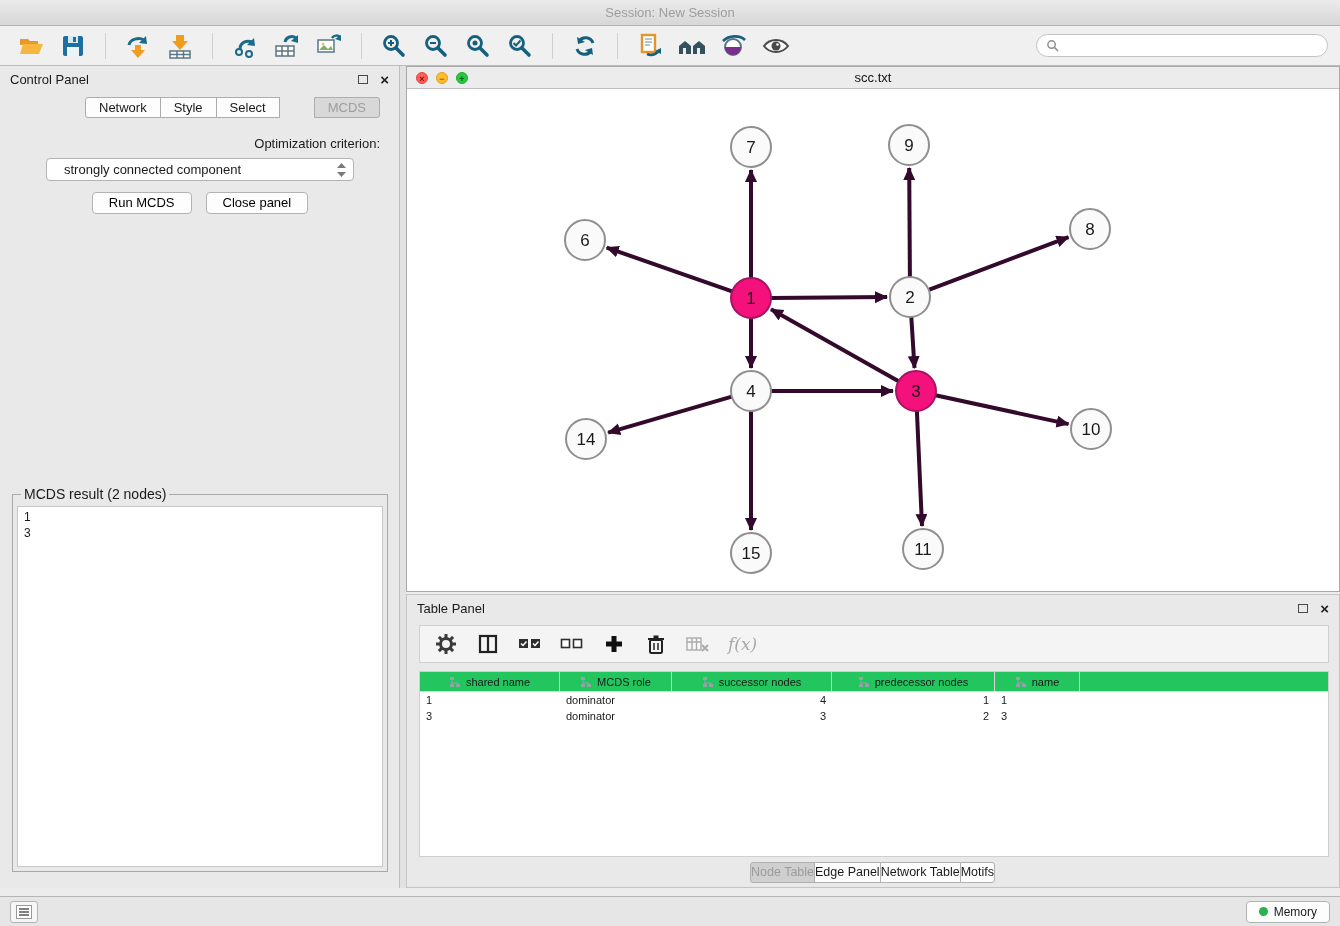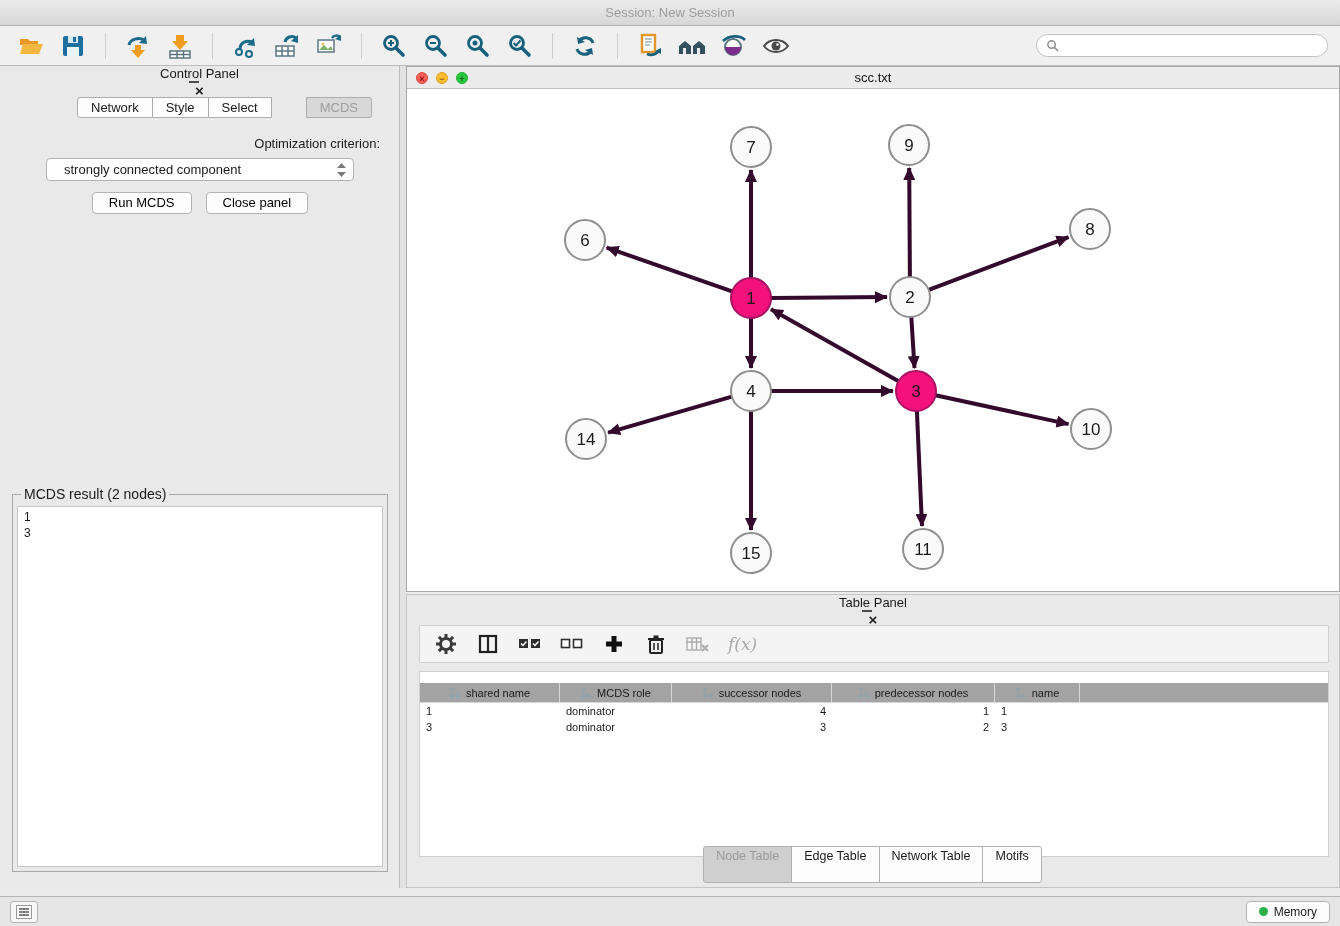--- a/index.html
+++ b/index.html
@@ -17,29 +17,29 @@
   .tbtn { width:38px; height:34px; display:flex; align-items:center; justify-content:center; border-radius:4px; }
   .tsep { width:1px; height:26px; background:#cfcfcf; margin:0 9px; }
   .search-wrap { margin-left:auto; }
   .search-box { width:292px; height:23px; background:#fff; border:1px solid #c2c2c2; border-radius:12px;
     display:flex; align-items:center; padding:0 9px; gap:5px; }
   .search-box input { border:none; outline:none; flex:1; font-size:12px; background:transparent; font-family:"Liberation Sans",sans-serif; }
 
   
   .control-panel { position:absolute; left:0; top:66px; width:400px; height:822px;
     background:#e9e9e9; border-right:1px solid #bdbdbd; }
-  .panel-header { height:26px; display:flex; align-items:center; padding:0 10px; font-size:13px;flex-direction:column; }
+  .panel-header { height:26px; display:flex; align-items:center; padding:0 10px; font-size:13px; }
   .panel-header .spacer { flex:1; }
   .float-icon { width:10px; height:9px; border:1.5px solid #4a4a4a; display:inline-block; margin-right:12px; }
   .close-x { font-weight:bold; font-size:15px; color:#222; line-height:1; }
 
   .cp-tabs { position:absolute; left:77px; top:31px; display:flex; }
   .cp-tab { height:21px; line-height:19px; padding:0 13px; font-size:13px; text-align:center;
     background:#fdfdfd; border:1px solid #adadad; margin-left:-1px; cursor:default; }
-  .cp-tab:first-child { border-radius:3px 0 0 3px; margin-left:0; }
+  .cp-tab:first-child { border-radius:3px 0 0 3px; margin-left:8px; }
   .cp-tab:last-child { border-radius:0 3px 3px 0; }
   .cp-tab.selected { background:#d8d8d8; color:#9e9e9e;margin-left:34px; }
 
   .opt-label { position:absolute; left:12px; top:70px; width:368px; text-align:right; font-size:13px; }
   .dropdown { position:absolute; left:46px; top:92px; width:308px; height:23px; background:#fff;
     border:1px solid #b3b3b3; border-radius:4px; display:flex; align-items:center; padding:0 6px 0 17px; font-size:13px; }
   .dropdown .dd-label { flex:1; }
   .cp-buttons { position:absolute; left:0; top:126px; width:400px; display:flex; justify-content:center; gap:14px; }
   .btn { height:22px; padding:0 16px; background:#fdfdfd; border:1px solid #b3b3b3; border-radius:4px;
     font-size:13px; line-height:20px; font-family:"Liberation Sans",sans-serif; }
@@ -64,28 +64,28 @@
 
   
   .table-panel { position:absolute; left:406px; top:594px; width:934px; height:294px; background:#e9e9e9; border:1px solid #c4c4c4; }
   .tp-toolbar { position:absolute; left:12px; top:30px; width:910px; height:38px;
     background:#f4f4f4; border:1px solid #d0d0d0; display:flex; align-items:center; gap:18px; padding:0 14px; }
   .tico { display:flex; align-items:center; justify-content:center; width:24px; height:24px; }
   .tico.disabled { opacity:.45; }
   .fx-label { font-family:"DejaVu Serif", serif; font-style:italic; font-size:17px; color:#a8a8a8; }
 
   .tp-table { position:absolute; left:12px; top:76px; width:910px; height:186px; background:#fff; border:1px solid #cfcfcf; overflow:hidden; }
-  .tbl-head { display:flex; height:20px; background:#a3a3a3; border-bottom:1px solid #d7d7d7;margin-top:11px; }
+  .tbl-head { display:flex; height:20px; background:#22c55e; border-bottom:1px solid #d7d7d7; }
   .th { display:flex; align-items:center; gap:5px; padding:0 5px; border-right:1px solid #d7d7d7; font-size:11px; justify-content:center; }
   .tbl-row { display:flex; height:16px; font-size:11px; }
   .td { line-height:16px; padding:0 6px; overflow:hidden; white-space:nowrap; }
   .td.right { text-align:right; }
 
   .tp-tabs { position:absolute; left:0; bottom:4px; width:100%; display:flex; justify-content:center; }
-  .tp-tab { height:37px; line-height:19px; padding:0 12px; font-size:12.5px; background:#fdfdfd;
+  .tp-tab { height:21px; line-height:19px; padding:0 0; font-size:12.5px; background:#fdfdfd;
     border:1px solid #b0b0b0; margin-left:-1px; }
   .tp-tab:first-child { border-radius:3px 0 0 3px; }
   .tp-tab:last-child { border-radius:0 3px 3px 0; }
   .tp-tab.selected { background:#cfcfcf; color:#9b9b9b; }
 
   
   .statusbar { position:absolute; left:0; top:896px; width:1340px; height:30px;
     background:#e6e6e6; border-top:1px solid #b5b5b5; display:flex; align-items:center; padding:0 10px; }
   .list-btn { width:28px; height:22px; background:#f6f6f6; border:1px solid #b3b3b3; border-radius:3px;
     display:flex; align-items:center; justify-content:center; }
@@ -490,21 +490,21 @@
           <div class="td" style="width: 112px;">dominator</div>
           <div class="td right" style="width: 160px;">3</div>
           <div class="td right" style="width: 163px;">2</div>
           <div class="td" style="width: 85px;">3</div>
         </div>
       </div>
   </div>
 
   <div class="tp-tabs" id="tp-tabs">
       <div class="tp-tab selected">Node Table</div>
-      <div class="tp-tab">Edge Table</div>
+      <div class="tp-tab">Edge Panel</div>
       <div class="tp-tab">Network Table</div>
       <div class="tp-tab">Motifs</div>
     </div>
 </div>
 
 <div class="statusbar">
   <div class="list-btn">
     <svg width="16" height="14" viewBox="0 0 16 14">
         <rect x="0.5" y="0.5" width="15" height="13" fill="#fff" stroke="#9a9a9a"></rect>
         <path d="M3 4h10M3 7h10M3 10h10" stroke="#555" stroke-width="1.3"></path>

